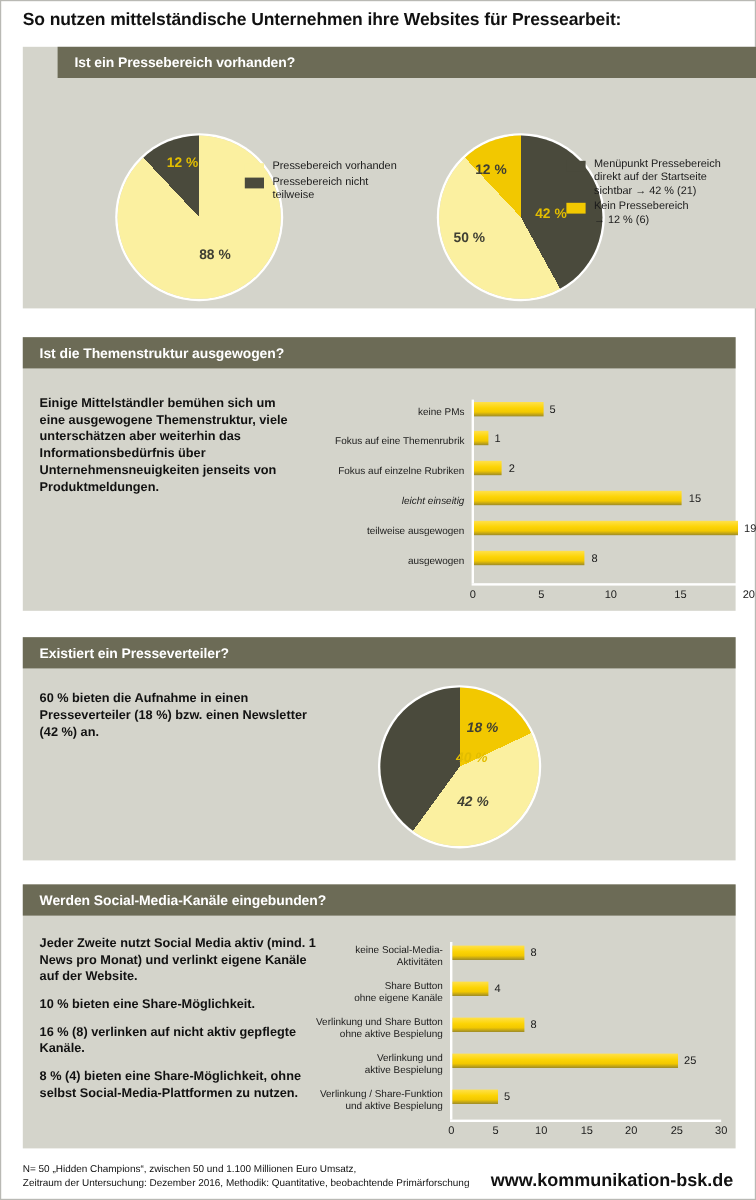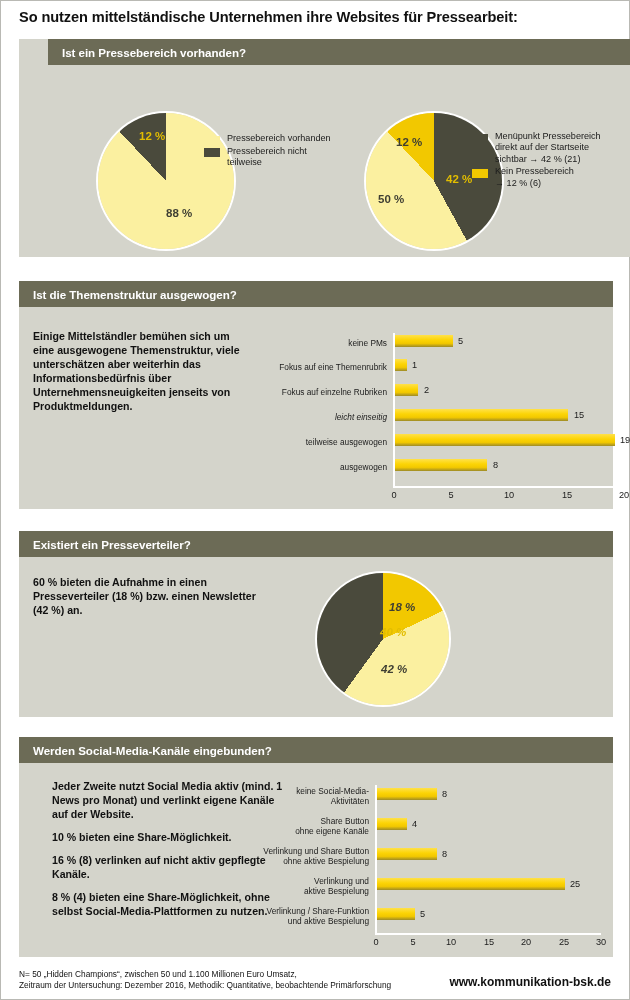--- a/index.html
+++ b/index.html
@@ -145,21 +145,21 @@
     position: absolute;
     left: 18px; top: 968px;
     font-size: 8.3px;
     line-height: 11px;
     color: #111;
     white-space: pre-line;
   }
   .footer-right {
     position: absolute;
     right: 18px; top: 974px;
-    font-size: 12px;
+    font-size: 15px;
     font-weight: bold;
     color: #111;
   }
 </style>
 </head>
 <body>
 
 <div class="page">
 
   <div class="main-title">So nutzen mittelständische Unternehmen ihre Websites für Pressearbeit:</div>
@@ -274,21 +274,21 @@
       </div>
 
 
     </div>
   </div>
 
   <div class="panel" style="top:736px;height:220px;">
     <div class="panel-head">Werden Social-Media-Kanäle eingebunden?</div>
     <div class="panel-body" style="height:194px;">
 
-      <div class="lead" style="left:14px;top:16px;width:240px;margin-left:19px;">
+      <div class="lead" style="left:14px;top:16px;width:240px;">
         <p>Jeder Zweite nutzt Social Media aktiv (mind. 1 News pro Monat) und verlinkt eigene Kanäle auf der Website.</p>
         <p>10 % bieten eine Share-Möglichkeit.</p>
         <p>16 % (8) verlinken auf nicht aktiv gepflegte Kanäle.</p>
         <p>8 % (4) bieten eine Share-Möglichkeit, ohne selbst Social-Media-Plattformen zu nutzen.</p>
       </div>
 
       <div class="barchart" style="left:0;top:0;width:594px;height:194px;">
 
         <div class="bc-axis-v" style="left:356px;top:22px;height:148px;"></div>
         <div class="bc-axis-h" style="left:356px;top:170px;width:226px;"></div>

